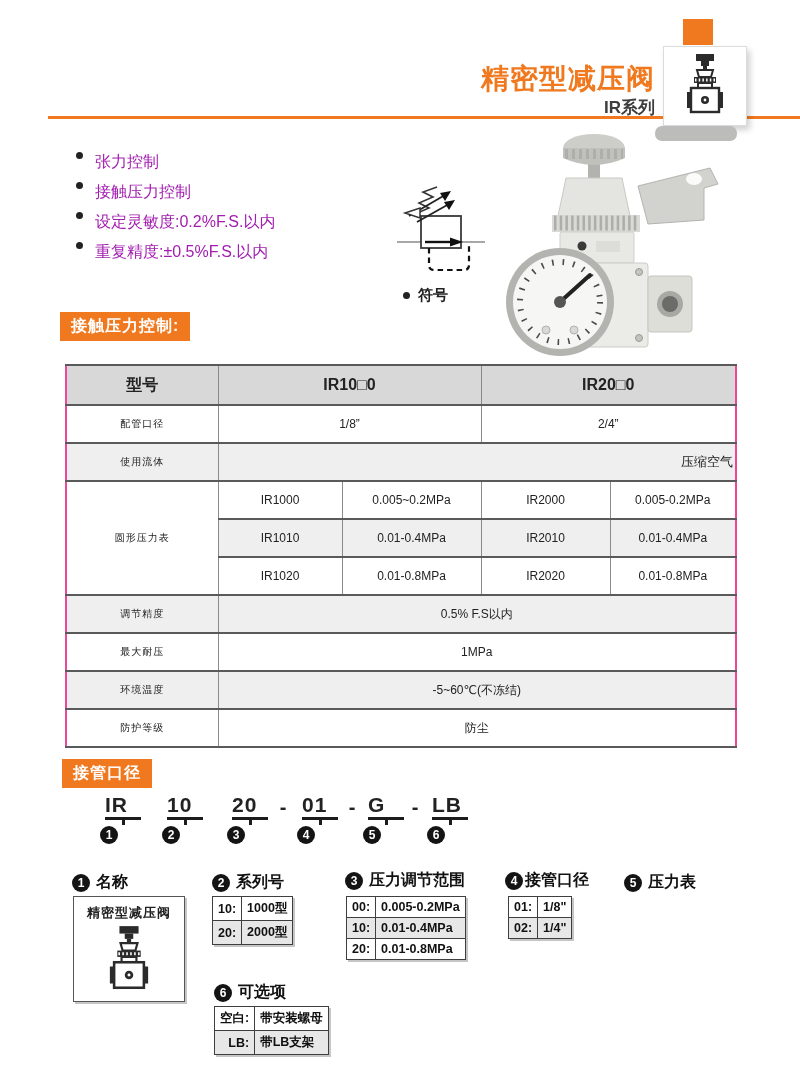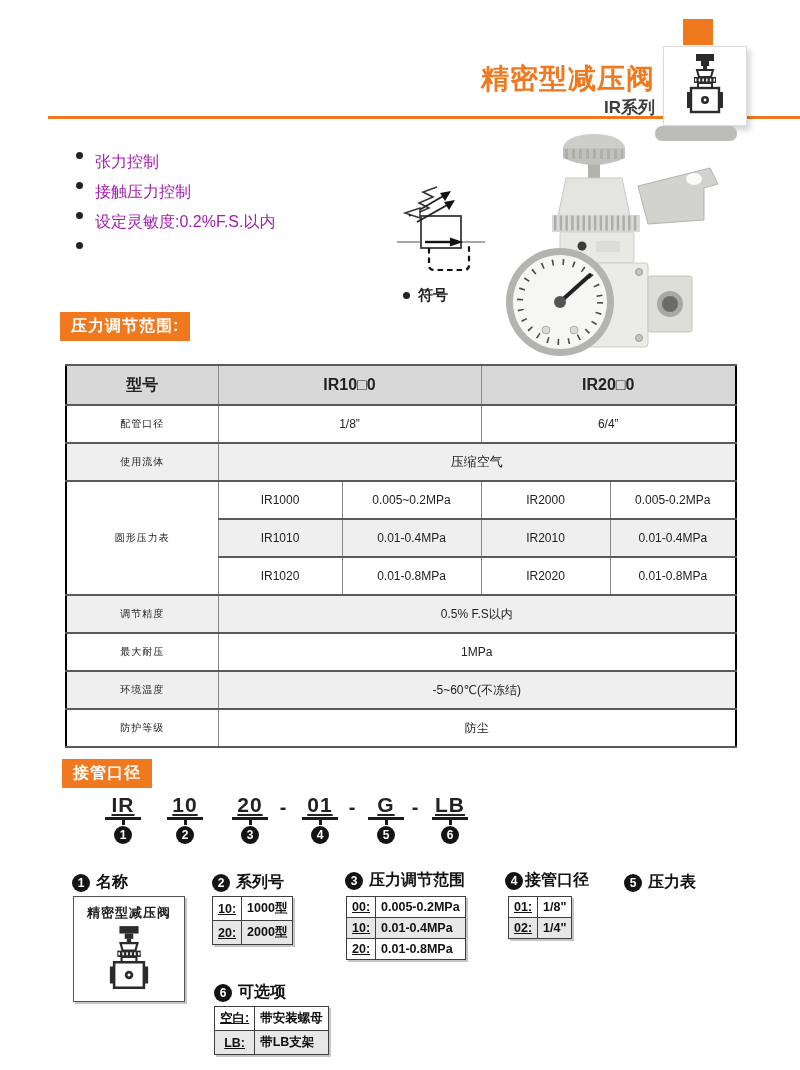--- a/index.html
+++ b/index.html
@@ -27,45 +27,45 @@
 
   
   .photo{position:absolute;left:498px;top:108px;}
 
   
   .orange-hd{position:absolute;background:#F0791F;color:#fff;font-weight:bold;font-size:16px;
              padding:4px 11px;letter-spacing:1px;}
 
   
   .spec-table{position:absolute;left:65px;top:348px;border-collapse:collapse;table-layout:fixed;
-              border:2px solid #000000;}
+              border:2px solid #ec4899;}
   .spec-table td{border:1px solid #8a8a8a;border-top:2px solid #5a5a5a;border-bottom:2px solid #5a5a5a;
                  text-align:center;vertical-align:middle;height:36px;font-size:12px;color:#222;background:#fff;
                  padding:0 2px;}
   .spec-table tr.hd td{background:#d8d8d8;font-weight:bold;font-size:16px;height:38px;}
   .spec-table td.lbl{font-size:10px;letter-spacing:1px;}
   .spec-table tr.sh td{background:#efefef;}
-  .spec-table td.small{font-size:13px;}
-
-  
-  .codeseg{position:absolute;top:778px;width:46px;text-align:center;text-decoration:underline;}
+  .spec-table td.small{font-size:13px;text-align:right;}
+
+  
+  .codeseg{position:absolute;top:778px;width:46px;text-align:left;}
   .codeseg .ct{font-size:21px;font-weight:bold;letter-spacing:1px;line-height:22px;
                border-bottom:3px solid #1c1c1c;width:36px;margin:0 auto;padding-bottom:1px;}
   .codeseg .tick{width:3px;height:5px;background:#1c1c1c;margin:0 auto;}
   .numcirc{width:18px;height:18px;border-radius:50%;background:#141414;color:#fff;font-weight:bold;
            font-size:12px;display:inline-flex;align-items:center;justify-content:center;line-height:1;}
   .codeseg .numcirc{margin-top:1px;}
   .codedash{position:absolute;top:780px;width:20px;text-align:center;font-size:20px;font-weight:bold;}
 
   
   .sechead{position:absolute;display:flex;align-items:center;gap:6px;font-weight:bold;font-size:16px;color:#111;}
   table.mini{position:absolute;border-collapse:collapse;box-shadow:2px 2px 0 #c6c6c6;background:#fff;}
   table.mini td{border:1px solid #3f3f3f;font-size:12.5px;font-weight:bold;color:#111;background:#fff;
                 padding:3px 5px;white-space:nowrap;text-align:left;}
-  table.mini td.code{text-align:center;text-decoration:underline;}
+  table.mini td.code{text-align:right;}
   table.mini tr.sh td{background:#e7e7e7;}
 
   .namebox{position:absolute;left:73px;top:880px;width:110px;height:104px;border:1.5px solid #555;
            box-shadow:2px 2px 0 #c6c6c6;text-align:center;background:#fff;}
   .namebox .nm{font-size:13px;font-weight:bold;margin-top:7px;letter-spacing:1px;}
 
   .gaugebox{position:absolute;left:623px;top:878px;width:112px;border:1px solid #3f3f3f;
             box-shadow:2px 2px 0 #c6c6c6;background:#fff;text-align:center;}
   .gaugebox .g-row{font-size:13px;font-weight:bold;padding:5px 2px;border-bottom:1px solid #3f3f3f;}
   .gaugebox .d-row{font-size:13px;font-weight:bold;padding:4px 2px 0 2px;}
@@ -106,20 +106,21 @@
     <div class="feat">
         <span class="dot"></span>
         <span>接触压力控制</span>
       </div>
     <div class="feat">
         <span class="dot"></span>
         <span>设定灵敏度:0.2%F.S.以内</span>
       </div>
     <div class="feat">
         <span class="dot"></span>
+        <span>重复精度:±0.5%F.S.以内</span>
       </div>
   </div>
 
   <div class="symbol-wrap">
     <svg width="92" height="96" viewBox="0 0 92 96">
       <line x1="2" y1="60" x2="90" y2="60" stroke="#8a8a8a" stroke-width="1.5"></line>
       <rect x="26" y="34" width="40" height="32" fill="#fff" stroke="#3a3a3a" stroke-width="1.8"></rect>
       <line x1="30" y1="60" x2="56" y2="60" stroke="#111" stroke-width="2.4"></line>
       <polygon points="55,55.5 68,60 55,64.5" fill="#111"></polygon>
       <polyline points="20,32 34,26 24,21 38,15 28,10 42,5" fill="none" stroke="#333" stroke-width="1.6"></polyline>
@@ -161,40 +162,40 @@
       <circle cx="62" cy="178" r="54" fill="#b3b3af"></circle>
       <circle cx="62" cy="178" r="47" fill="#f6f6f4"></circle>
       <circle cx="62" cy="178" r="40" fill="none" stroke="#4a4a48" stroke-width="6" stroke-dasharray="1.6,9"></circle>
       <line x1="62" y1="178" x2="92" y2="151" stroke="#222" stroke-width="4" stroke-linecap="round"></line>
       <circle cx="62" cy="178" r="6" fill="#555"></circle>
       <circle cx="48" cy="206" r="4" fill="#d9d9d5" stroke="#b0b0ac"></circle>
       <circle cx="76" cy="206" r="4" fill="#d9d9d5" stroke="#b0b0ac"></circle>
     </svg>
   </div>
 
-  <div class="orange-hd" style="left:60px;top:296px;">压力调节范围:</div>
+  <div class="orange-hd" style="left:60px;top:296px;">接触压力控制:</div>
 
   <table class="spec-table">
     <colgroup>
         <col style="width:152px">
         <col style="width:124px">
         <col style="width:139px">
         <col style="width:129px">
         <col style="width:126px">
       </colgroup>
     <tbody>
         <tr class="hd">
       <td>型号</td>
       <td colspan="2">IR10□0</td>
       <td colspan="2">IR20□0</td>
     </tr>
     <tr>
       <td class="lbl">配管口径</td>
       <td colspan="2">1/8”</td>
-      <td colspan="2">6/4”</td>
+      <td colspan="2">2/4”</td>
     </tr>
     <tr class="sh">
       <td class="lbl">使用流体</td>
       <td colspan="4" class="small">压缩空气</td>
     </tr>
     <tr>
       <td class="lbl" rowspan="3">圆形压力表</td>
       <td>IR1000</td>
       <td>0.005~0.2MPa</td>
       <td>IR2000</td>

